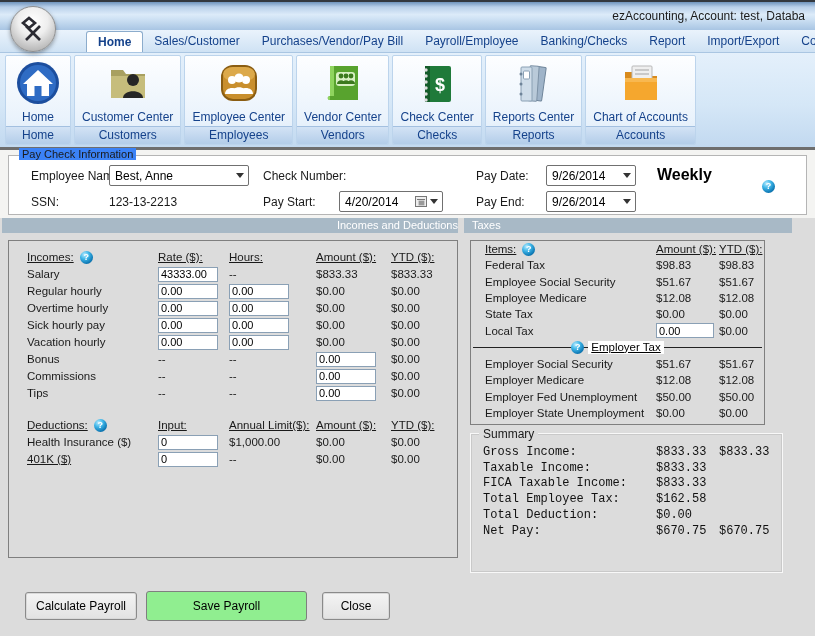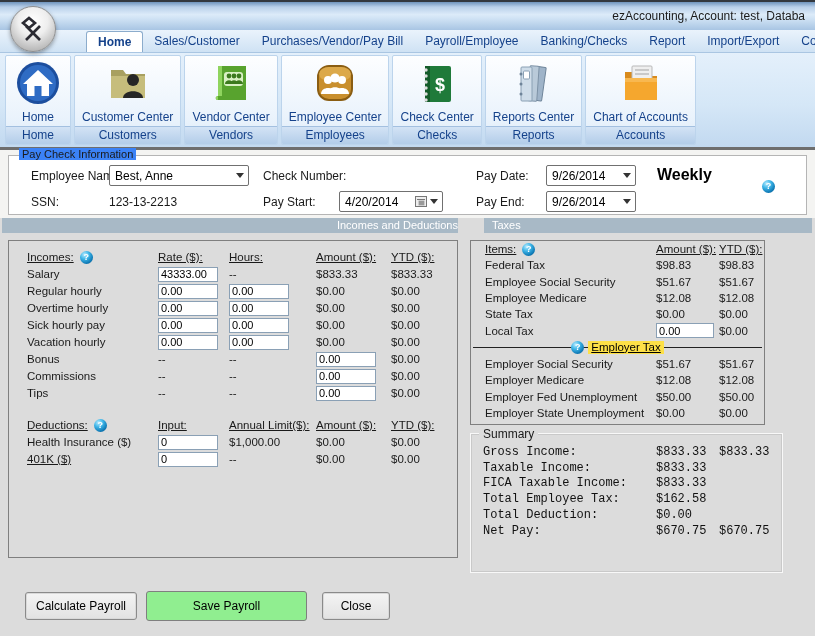--- a/index.html
+++ b/index.html
@@ -56,21 +56,21 @@
   .freq { position:absolute; font-size:16px; font-weight:bold; color:#000; }
 
   .globe { display:inline-block; width:13px; height:13px; border-radius:50%;
     background:radial-gradient(circle at 35% 28%, #b8ecff 0%, #3fb6e8 35%, #0f7ab6 70%, #084f80 100%);
     color:#fff; font-size:9px; font-weight:bold; text-align:center; line-height:13px; vertical-align:middle; }
   .globe::after { content:"?"; }
 
   .sec-header { position:absolute; top:218px; height:15px; background:#a8b9c6; color:#ffffff;
     font-size:11px; line-height:15px; padding-left:8px; }
   #sec-left { left:2px; width:456px;text-align:right; }
-  #sec-right { left:464px; width:328px;margin-left:20px; }
+  #sec-right { left:464px; width:328px; }
 
   .panel { position:absolute; border:1px solid #7f7f7f; background:#dcdcdc; }
   #left-panel { left:8px; top:240px; width:450px; height:318px; padding-top:8px; }
   #taxes-panel { left:470px; top:240px; width:295px; height:185px; }
   #summary-box { left:470px; top:433px; width:313px; height:140px; position:absolute;
     border:1px solid #f8f8f8; outline:1px solid #c9c9c9; outline-offset:-2px; background:#dcdcdc; }
   #summary-box .gb-label { position:absolute; top:-7px; left:8px; background:#dcdcdc;
     font-size:12px; color:#1a1a1a; padding:0 4px; }
 
   .trow { display:flex; align-items:center; height:16px; margin-bottom:1px; font-size:11.5px; color:#1a1a1a; padding-left:18px; }
@@ -85,21 +85,21 @@
 
   .xrow { display:flex; align-items:center; height:16.3px; font-size:11.5px; color:#1a1a1a; padding-left:14px; }
   .x-label { width:171px; display:flex; align-items:center; gap:6px; }
   .x-amount { width:63px; }
   .x-ytd { flex:1; }
   .tbx2 { width:58px; height:15px; border:1px solid #8aa0b5; font-size:11px; font-family:"Liberation Sans",sans-serif; padding:0 2px; background:#fff; }
 
   #emp-divider { position:relative; height:17px; }
   #emp-divider .line { position:absolute; left:2px; right:2px; top:8px; border-top:1px solid #222; }
   #emp-divider .emp-label { position:absolute; left:0; right:0; top:2px; display:flex; justify-content:center; gap:4px; }
-  #emp-divider .emp-label span.t { background:#fde047; font-size:11.5px; padding:0 3px; position:relative; }
+  #emp-divider .emp-label span.t { background:#ffffff; font-size:11.5px; padding:0 3px; position:relative; }
   #emp-divider .emp-label .globe { position:relative; background-clip:padding-box; }
 
   #summary-rows { position:absolute; left:0; top:10px; right:0;font-family:Liberation Mono, monospace; }
   .srow { display:flex; align-items:center; height:15.8px; font-size:12px; color:#111; padding-left:12px; }
   .s-label { width:173px; }
   .s-val { width:63px; }
   .s-ytd { flex:1; }
 
   
   .btn { position:absolute; height:28px; border:1px solid #8a8a8a; background:linear-gradient(#f4f4f4,#e2e2e2);
@@ -162,51 +162,51 @@
           <path d="M20 40 C20 31 40 31 40 40 Z" fill="#262626"></path>
         </svg>
         <span class="rbtn-label">Customer Center</span>
       </div>
       <div class="rbtn-group">Customers</div>
     </div>
 
     <div class="rbtn">
       <div class="rbtn-main">
         <svg class="ricon" viewBox="0 0 50 50">
+          <rect x="7" y="7" width="36" height="36" rx="12" fill="#8a5d12"></rect>
+          <rect x="9" y="9" width="32" height="32" rx="10" fill="#c98f2d"></rect>
+          <rect x="9" y="9" width="32" height="14" rx="10" fill="#dca94a"></rect>
+          <circle cx="18" cy="22" r="4" fill="#ffffff"></circle>
+          <circle cx="32" cy="22" r="4" fill="#ffffff"></circle>
+          <circle cx="25" cy="20" r="4.6" fill="#ffffff"></circle>
+          <path d="M11 36 C11 28 25 28 25 36 Z" fill="#ffffff"></path>
+          <path d="M25 36 C25 28 39 28 39 36 Z" fill="#ffffff"></path>
+          <path d="M17 36 C17 27 33 27 33 36 Z" fill="#ffffff"></path>
+        </svg>
+        <span class="rbtn-label">Employee Center</span>
+      </div>
+      <div class="rbtn-group">Employees</div>
+    </div>
+
+    <div class="rbtn">
+      <div class="rbtn-main">
+        <svg class="ricon" viewBox="0 0 50 50">
           <path d="M12 8 L40 8 L40 42 L12 42 C9 42 9 38 12 38 Z" fill="#58a32e"></path>
           <path d="M12 8 L16 8 L16 38 L12 38 C9 38 9 42 12 42 Z" fill="#8fd45e"></path>
           <rect x="18" y="14" width="19" height="14" rx="3" fill="#d9f0c4"></rect>
           <circle cx="23" cy="18" r="2.4" fill="#3c7a1e"></circle>
           <circle cx="28" cy="18" r="2.4" fill="#3c7a1e"></circle>
           <circle cx="33" cy="18" r="2.4" fill="#3c7a1e"></circle>
           <path d="M19 26 C19 21 27 21 27 26 Z" fill="#3c7a1e"></path>
           <path d="M24 26 C24 21 32 21 32 26 Z" fill="#3c7a1e"></path>
           <path d="M29 26 C29 21 37 21 37 26 Z" fill="#3c7a1e"></path>
         </svg>
         <span class="rbtn-label">Vendor Center</span>
       </div>
       <div class="rbtn-group">Vendors</div>
-    </div>
-
-    <div class="rbtn">
-      <div class="rbtn-main">
-        <svg class="ricon" viewBox="0 0 50 50">
-          <rect x="7" y="7" width="36" height="36" rx="12" fill="#8a5d12"></rect>
-          <rect x="9" y="9" width="32" height="32" rx="10" fill="#c98f2d"></rect>
-          <rect x="9" y="9" width="32" height="14" rx="10" fill="#dca94a"></rect>
-          <circle cx="18" cy="22" r="4" fill="#ffffff"></circle>
-          <circle cx="32" cy="22" r="4" fill="#ffffff"></circle>
-          <circle cx="25" cy="20" r="4.6" fill="#ffffff"></circle>
-          <path d="M11 36 C11 28 25 28 25 36 Z" fill="#ffffff"></path>
-          <path d="M25 36 C25 28 39 28 39 36 Z" fill="#ffffff"></path>
-          <path d="M17 36 C17 27 33 27 33 36 Z" fill="#ffffff"></path>
-        </svg>
-        <span class="rbtn-label">Employee Center</span>
-      </div>
-      <div class="rbtn-group">Employees</div>
     </div>
 
     <div class="rbtn">
       <div class="rbtn-main">
         <svg class="ricon" viewBox="0 0 50 50">
           <rect x="13" y="8" width="26" height="36" rx="2" fill="#1f7a3a"></rect>
           <rect x="13" y="8" width="5" height="36" fill="#145c2a"></rect>
           <g fill="#dedede">
             <circle cx="14" cy="12" r="1.7"></circle>
               <circle cx="14" cy="18" r="1.7"></circle>

